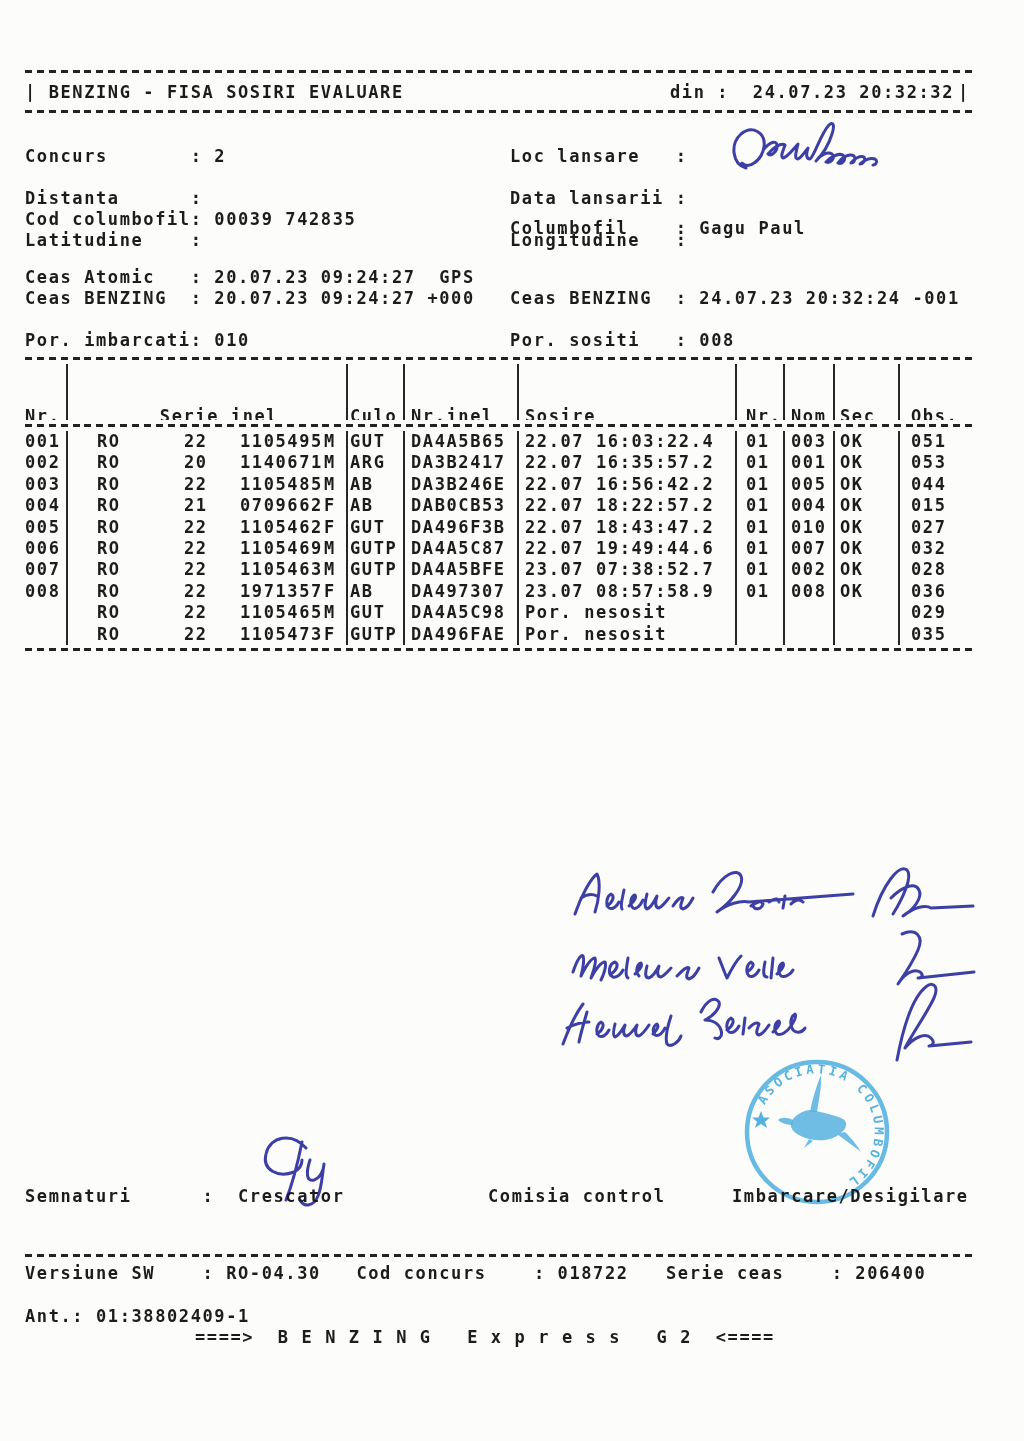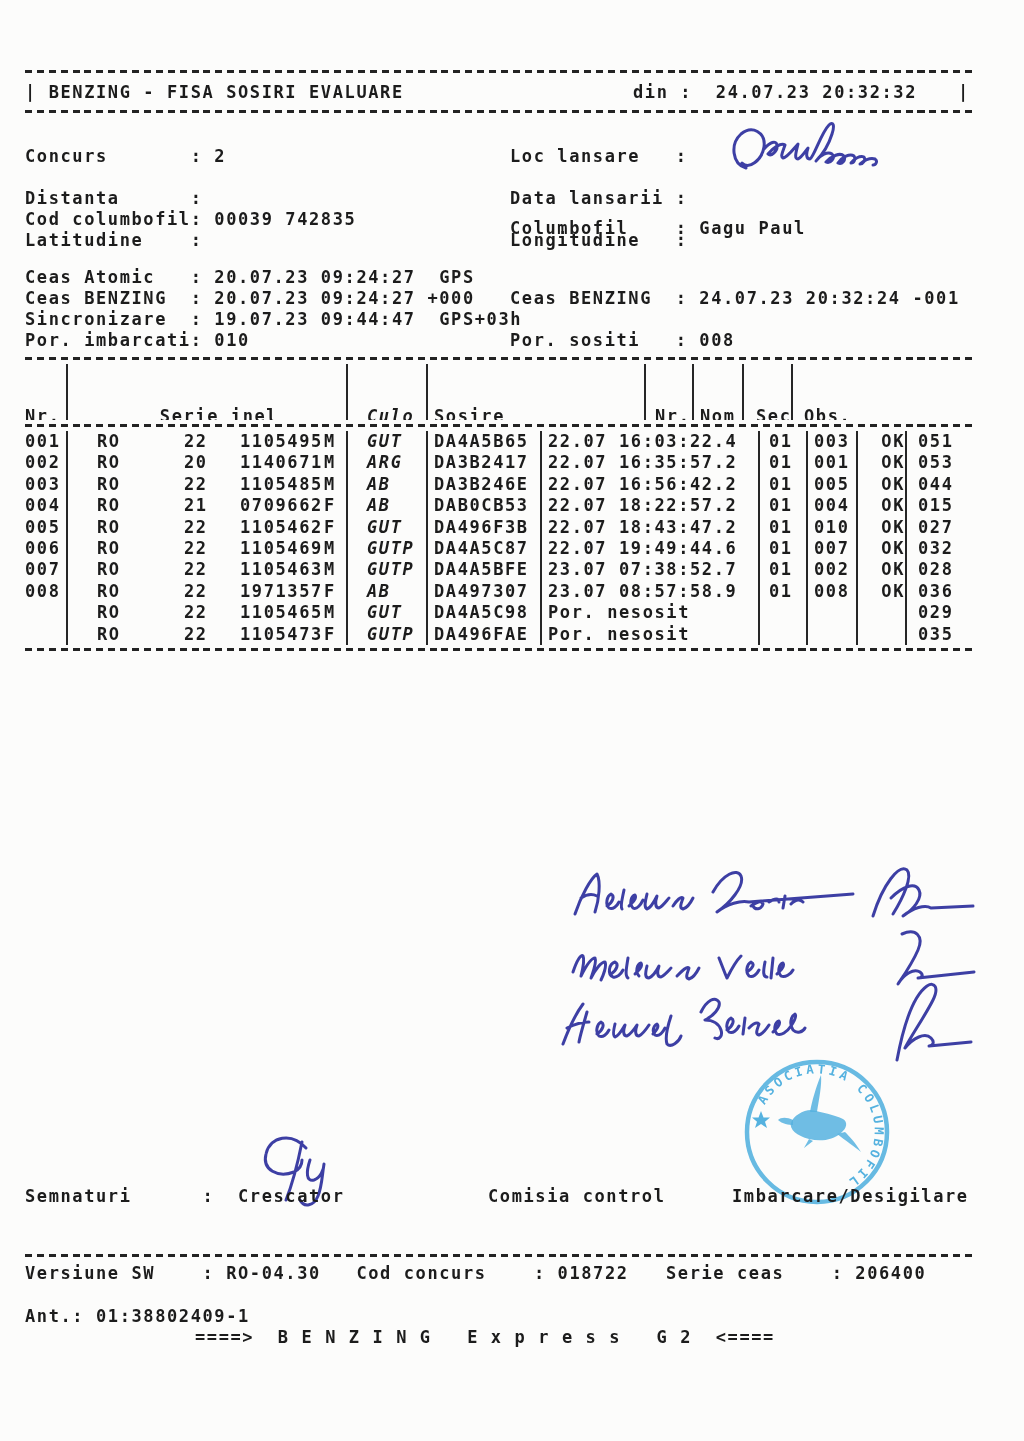--- a/index.html
+++ b/index.html
@@ -16,80 +16,82 @@
     background:repeating-linear-gradient(90deg,#232323 0 7px,transparent 7px 11.9px);
   }
   
   .tbl{position:absolute;left:25px;top:364px;width:950px;}
   .thead{display:flex;height:56px;}
   .trow{display:flex;height:21.4px;}
   .cell,.hcell{box-sizing:border-box;white-space:pre;overflow:hidden;flex:0 0 auto;}
   .bl{border-left:2px solid #262626;}
   .c-nr{width:41px;}
   .c-serie{width:280px;}
-  .c-culo{width:80px;padding-left:19px;font-style:italic;}
+  .c-culo{width:57px;padding-left:2px;}
   .c-senzor{width:114px;padding-left:6px;}
   .c-sosire{width:218px;padding-left:6px;}
   .c-ant{width:48px;padding-left:9px;}
   .c-nom{width:50px;padding-left:6px;}
-  .c-sec{width:49px;padding-left:12px;text-align:right;}
+  .c-sec{width:65px;padding-left:5px;}
   .c-obs{width:93px;padding-left:11px;}
   .h-serie{padding-left:24px;text-align:center;}
   .serie-flex{display:flex;padding-left:29px;}
   .sp-c{width:87px;}
   .sp-y{width:56px;}
   .sp-n{width:84px;}
   
   .ink path{fill:none;stroke:#2c2f9c;stroke-width:3;stroke-linecap:round;stroke-linejoin:round;opacity:.92;}
   svg{position:absolute;}
   .stamp-text{font-family:"DejaVu Sans Mono",monospace;font-weight:bold;}
 </style>
 </head>
 <body>
 
 <div class="page">
 
   <div class="dash" style="top:70px"></div>
   <div class="line" style="left:25px;top:82px">| BENZING - FISA SOSIRI EVALUARE</div>
-  <div class="line" style="left:633px;top:82px">din :  24.07.23 20:32:32</div>
+  <div class="line" style="left:670px;top:82px">din :  24.07.23 20:32:32</div>
   <div class="line" style="left:958px;top:82px">|</div>
   <div class="dash" style="top:110px"></div>
 
   <div class="line" style="left:25px;top:146px">Concurs       : 2</div>
   <div class="line" style="left:510px;top:146px">Loc lansare   :</div>
   <div class="line" style="left:25px;top:188px">Distanta      :</div>
   <div class="line" style="left:510px;top:188px">Data lansarii :</div>
   <div class="line" style="left:25px;top:209px">Cod columbofil: 00039 742835</div>
   <div class="line" style="left:510px;top:218px">Columbofil    : Gagu Paul</div>
   <div class="line" style="left:25px;top:230px">Latitudine    :</div>
   <div class="line" style="left:510px;top:230px">Longitudine   :</div>
 
   <svg class="ink" style="left:722px;top:118px" width="210" height="78" viewBox="0 0 210 78">
     <path d="M24,50 C10,46 8,26 19,16 C30,7 44,14 42,29 C40,42 27,52 20,45 M42,31 C48,24 54,22 55,27 C56,33 49,39 46,36 C51,30 59,24 63,27 C61,33 58,39 61,40 C66,39 72,30 76,26 C74,34 72,41 76,41 C80,39 84,32 86,30 C84,36 84,41 88,41 C92,39 99,15 107,7 C111,3 113,7 110,16 C106,29 98,39 94,43 C98,37 106,33 110,36 C114,40 108,46 104,44 C110,38 118,34 122,38 C124,42 120,47 116,45 C120,39 128,35 132,38 C134,41 132,45 129,45 C132,41 138,37 142,39 C144,42 141,46 138,46 C141,43 148,39 153,41 C156,43 154,47 151,47"></path>
   </svg>
 
   <div class="line" style="left:25px;top:267px">Ceas Atomic   : 20.07.23 09:24:27  GPS</div>
   <div class="line" style="left:25px;top:288px">Ceas BENZING  : 20.07.23 09:24:27 +000</div>
   <div class="line" style="left:510px;top:288px">Ceas BENZING  : 24.07.23 20:32:24 -001</div>
-  <div class="line" style="left:25px;top:309px">Sincronizare  : 19.07.23 09:44:47  GPS+03h</div>
   <div class="line" style="left:25px;top:330px">Por. imbarcati: 010</div>
   <div class="line" style="left:510px;top:330px">Por. sositi   : 008</div>
 
   <div class="dash" style="top:357px"></div>
 
   <div class="tbl">
     <div class="thead">
       <div class="hcell c-nr">
         <div>Nr.</div>
       </div>
       <div class="hcell bl c-serie h-serie">
         <div>Serie inel</div>
       </div>
       <div class="hcell bl c-culo">
         <div>Culo</div>
+      </div>
+      <div class="hcell bl c-senzor">
+        <div>Nr.inel</div>
       </div>
       <div class="hcell bl c-sosire">
         <div>Sosire</div>
       </div>
       <div class="hcell bl c-ant">
         <div>Nr.</div>
       </div>
       <div class="hcell bl c-nom">
         <div>Nom</div>
       </div>

